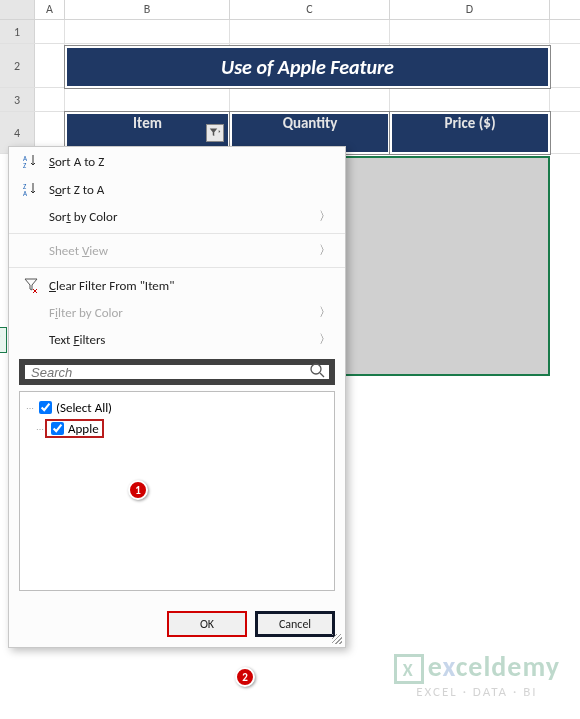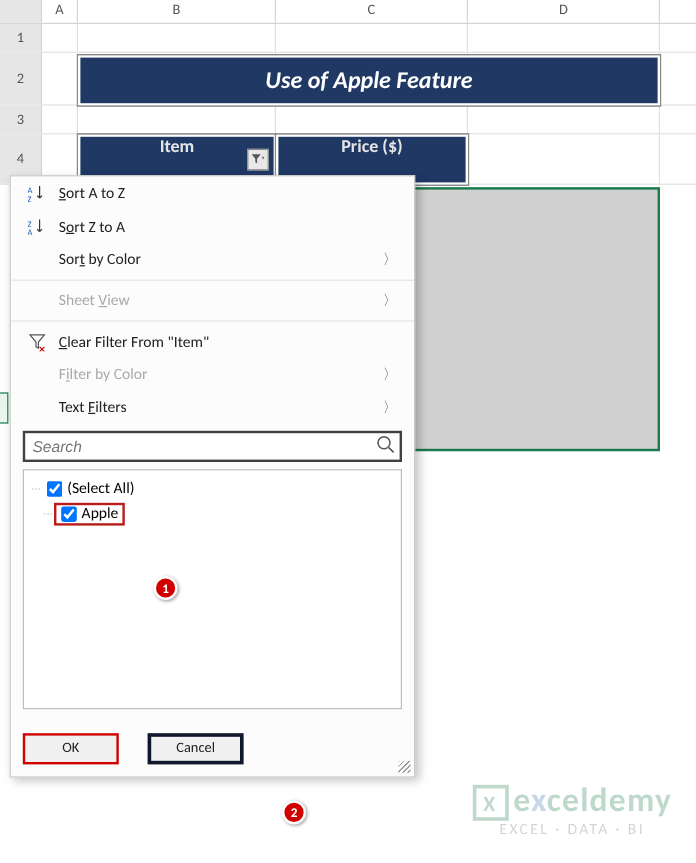--- a/index.html
+++ b/index.html
@@ -39,31 +39,31 @@
   
   .menu { position: absolute; left: 8px; top: 146px; width: 338px; background: #fcfcfc; border: 1px solid #c8c8c8; box-shadow: 3px 3px 8px rgba(0,0,0,0.25); }
   .menu-item { display: flex; align-items: center; padding: 6px 10px; font-size: 13px; color: #222; position: relative; }
   .menu-item.disabled { color: #aaa; }
   .menu-item .micon { width: 24px; display: flex; justify-content: center; margin-right: 6px; }
   .menu-item .label u { text-decoration: underline; }
   .menu-item .arrow { position: absolute; right: 14px; font-size: 12px; color: #666; }
   .menu-sep { height: 1px; background: #e4e4e4; margin: 3px 0; }
   .check-side { position: absolute; left: -22px; width: 20px; height: 26px; border: 1px solid #1a7a4a; background: #e8f5ee; display: flex; align-items: center; justify-content: center; color: #1a7a4a; font-size: 13px; }
 
-  .search-box { margin: 6px 10px; display: flex; align-items: center; border: 2px solid #404040; background: #fff; height: 26px; }
+  .search-box { margin: 6px 10px; display: flex; align-items: center; border: 6px solid #404040; background: #fff; height: 26px; }
   .search-box input { flex: 1; border: none; outline: none; font-size: 13px; padding: 0 6px; color: #888; background: transparent; font-style: italic; }
   .search-box .sicon { width: 24px; text-align: center; color: #666; }
 
   .list-area { margin: 0 10px 10px 10px; border: 1px solid #bdbdbd; background: #fff; height: 200px; padding: 6px; }
   .tree-item { display: flex; align-items: center; font-size: 13px; padding: 2px 0; }
   .tree-item .dots { color: #999; font-size: 8px; letter-spacing: -1px; margin-right: 2px; }
   .tree-item input[type=checkbox] { margin: 0 4px; width: 13px; height: 13px; }
   .red-box { border: 2px solid #b91c1c; padding: 0 3px 0 0; display: inline-flex; align-items: center; }
 
-  .button-row { display: flex; gap: 24px; padding: 10px; position: relative; }
+  .button-row { display: flex; justify-content: flex-end; gap: 8px; padding: 10px; position: relative; }
   .btn { width: 80px; height: 26px; border: 3px solid #0f172a; background: #f0f0f0; font-size: 12px; color: #222; display: flex; align-items: center; justify-content: center; }
   .btn.ok { border: 2px solid #d00000; }
   .resize-grip { position: absolute; right: 3px; bottom: 3px; width: 10px; height: 10px; background: repeating-linear-gradient(135deg, #999 0 1px, transparent 1px 3px); }
 
   .callout { position: absolute; width: 20px; height: 20px; border-radius: 50%; background: #d00000; border: 2px solid #fff; color: #fff; font-size: 11px; font-weight: bold; display: flex; align-items: center; justify-content: center; box-shadow: 1px 1px 3px rgba(0,0,0,0.4); }
 
   .watermark { position: absolute; right: 20px; bottom: 20px; opacity: 0.28; text-align: center; pointer-events: none; }
   .watermark .big { font-size: 28px; color: #1a7a4a; font-weight: bold; letter-spacing: 1px; }
   .watermark .big .x { color: #3a6fb7; }
   .watermark .small { font-size: 13px; color: #666; letter-spacing: 2px; }
@@ -116,20 +116,23 @@
   <div class="header-cells">
     <div class="hcell b">
       <span>Item</span>
       <div class="filter-btn">
         <svg viewBox="0 0 16 16">
             <path d="M1 2h10l-4 5v5l-2-1V7z" fill="#555"></path>
             <path d="M13 4l2 2-2 2z" fill="#555"></path>
           </svg>
       </div>
     </div>
+    <div class="hcell c">
+        <span>Quantity</span>
+      </div>
     <div class="hcell d">
         <span>Price ($)</span>
       </div>
   </div>
 
   <div class="selection"></div>
 </div>
 
 <div class="menu">
   <div class="menu-item">

